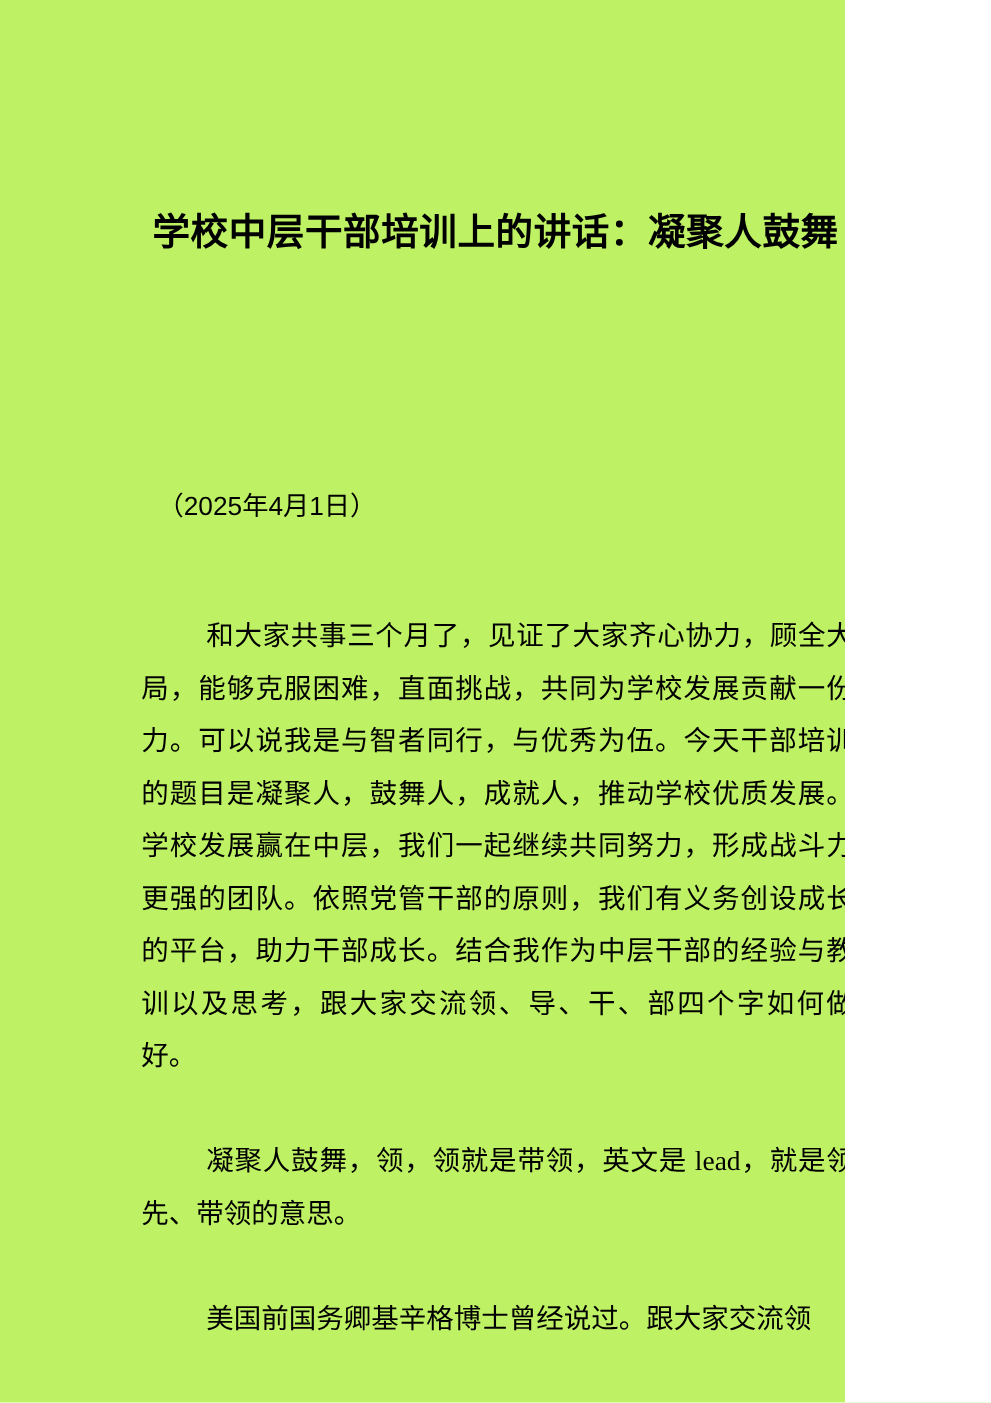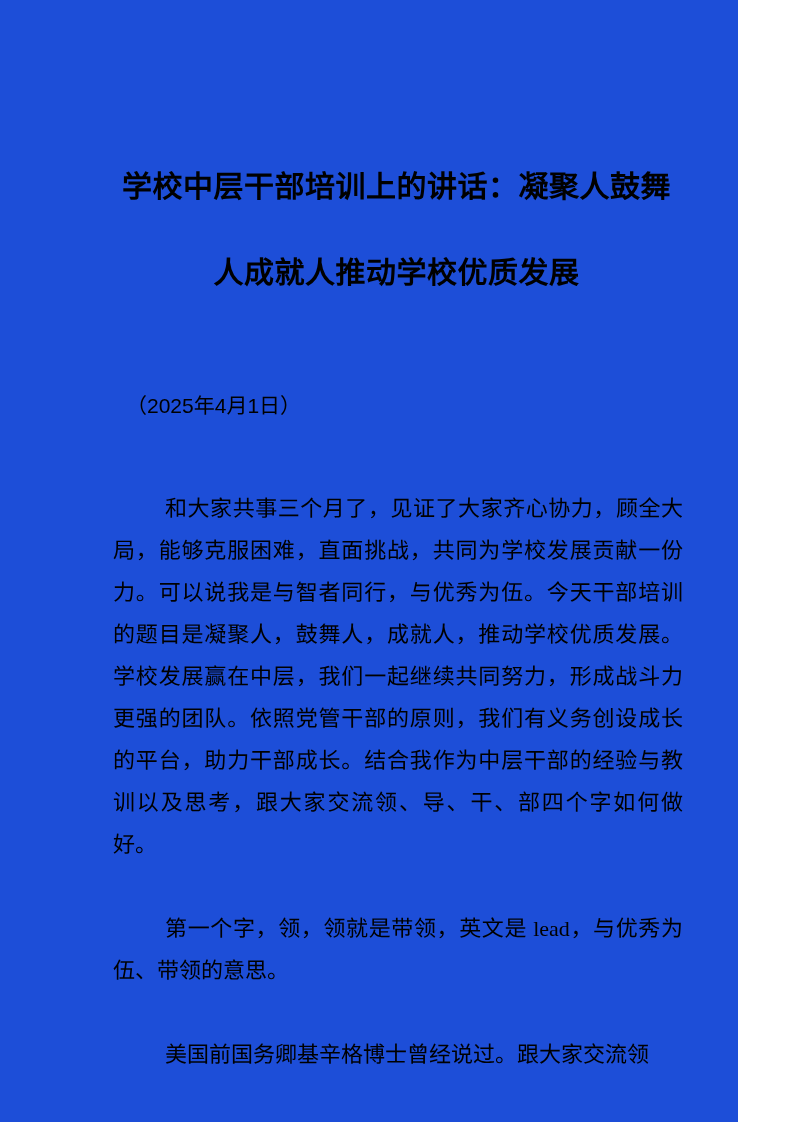--- a/index.html
+++ b/index.html
@@ -10,23 +10,23 @@
   }
 
   body {
     font-family: "Liberation Sans", "DejaVu Sans", sans-serif;
     color: #000000;
     -webkit-font-smoothing: antialiased;
   }
 
   .page {
     position: relative;
-    width: 738px;
+    width: 676px;
     height: 1122px;
-    background: #1d4ed8;
+    background: #bef264;
     overflow: hidden;
     box-sizing: border-box;
   }
 
   
   .doc-title {
     position: absolute;
     left: 113px;
     top: 124px;
     width: 567px;
@@ -85,24 +85,23 @@
     overflow: hidden;
   }
 </style>
 </head>
 <body>
 
 <div class="page">
 
   <h1 class="doc-title">
     <span class="title-line">学校中层干部培训上的讲话：凝聚人鼓舞</span>
-    <span class="title-line">人成就人推动学校优质发展</span>
   </h1>
 
   <div class="doc-date">（2025年4月1日）</div>
 
   <div class="doc-body">
     <p class="doc-para">和大家共事三个月了，见证了大家齐心协力，顾全大局，能够克服困难，直面挑战，共同为学校发展贡献一份力。可以说我是与智者同行，与优秀为伍。今天干部培训的题目是凝聚人，鼓舞人，成就人，推动学校优质发展。学校发展赢在中层，我们一起继续共同努力，形成战斗力更强的团队。依照党管干部的原则，我们有义务创设成长的平台，助力干部成长。结合我作为中层干部的经验与教训以及思考，跟大家交流领、导、干、部四个字如何做好。</p>
-    <p class="doc-para">第一个字，领，领就是带领，英文是 lead，与优秀为伍、带领的意思。</p>
+    <p class="doc-para">凝聚人鼓舞，领，领就是带领，英文是 lead，就是领先、带领的意思。</p>
     <p class="doc-para last-clipped">美国前国务卿基辛格博士曾经说过。跟大家交流领</p>
   </div>
 
 </div>
 
 </body></html>

